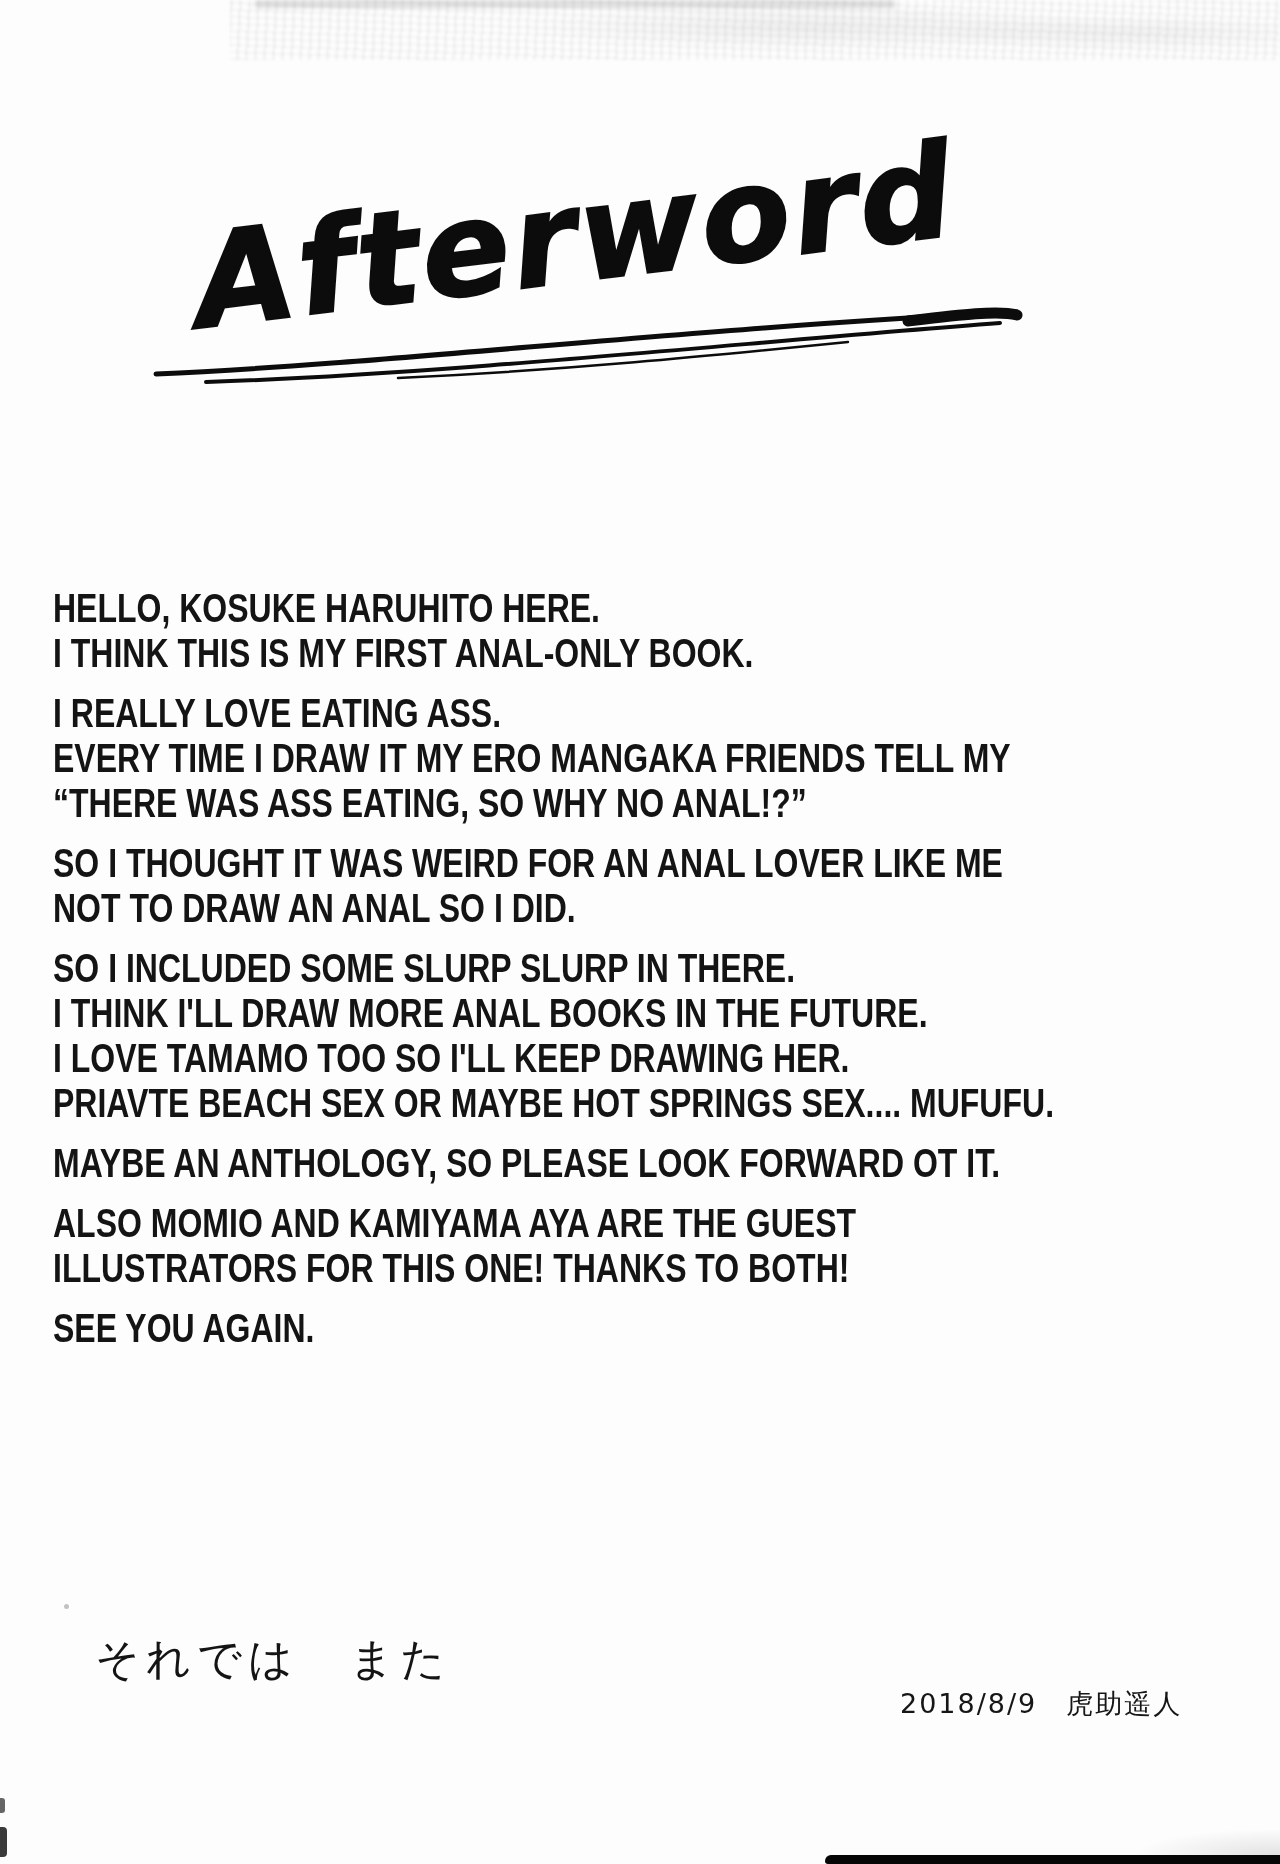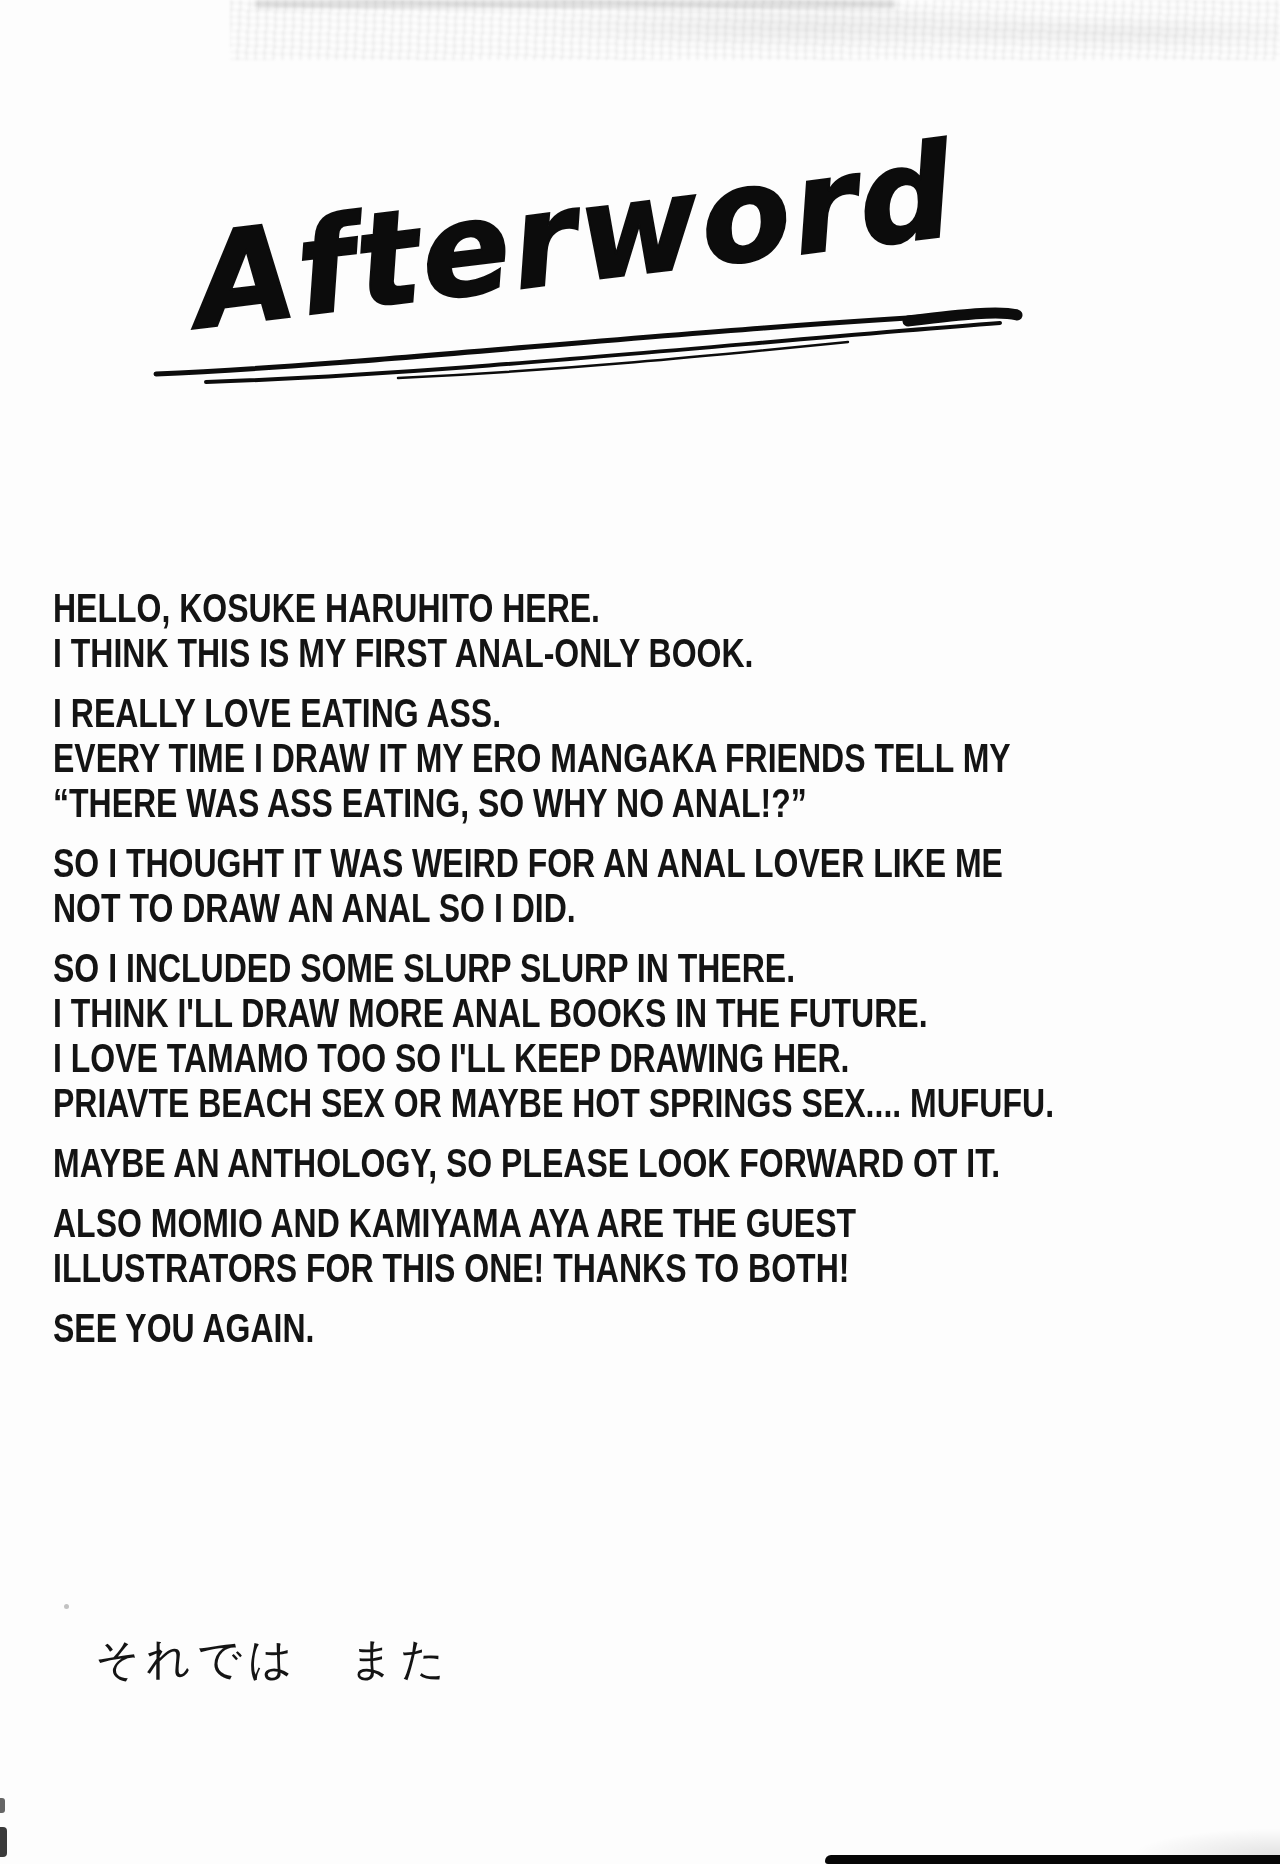--- a/index.html
+++ b/index.html
@@ -116,20 +116,21 @@
 PRIAVTE BEACH SEX OR MAYBE HOT SPRINGS SEX.... MUFUFU.</p>
     <p>MAYBE AN ANTHOLOGY, SO PLEASE LOOK FORWARD OT IT.</p>
     <p>ALSO MOMIO AND KAMIYAMA AYA ARE THE GUEST
 ILLUSTRATORS FOR THIS ONE! THANKS TO BOTH!</p>
     <p>SEE YOU AGAIN.</p>
   </div>
 
 
   <div class="jp-farewell">それでは　また</div>
 
+  <div class="date-sig">2018/8/9　虎助遥人</div>
 
   <div class="speck"></div>
   <div class="edge-mark-1"></div>
   <div class="edge-mark-2"></div>
   <div class="corner-smudge"></div>
   <div class="bottom-bar"></div>
 
 </div>
 
 </body></html>

